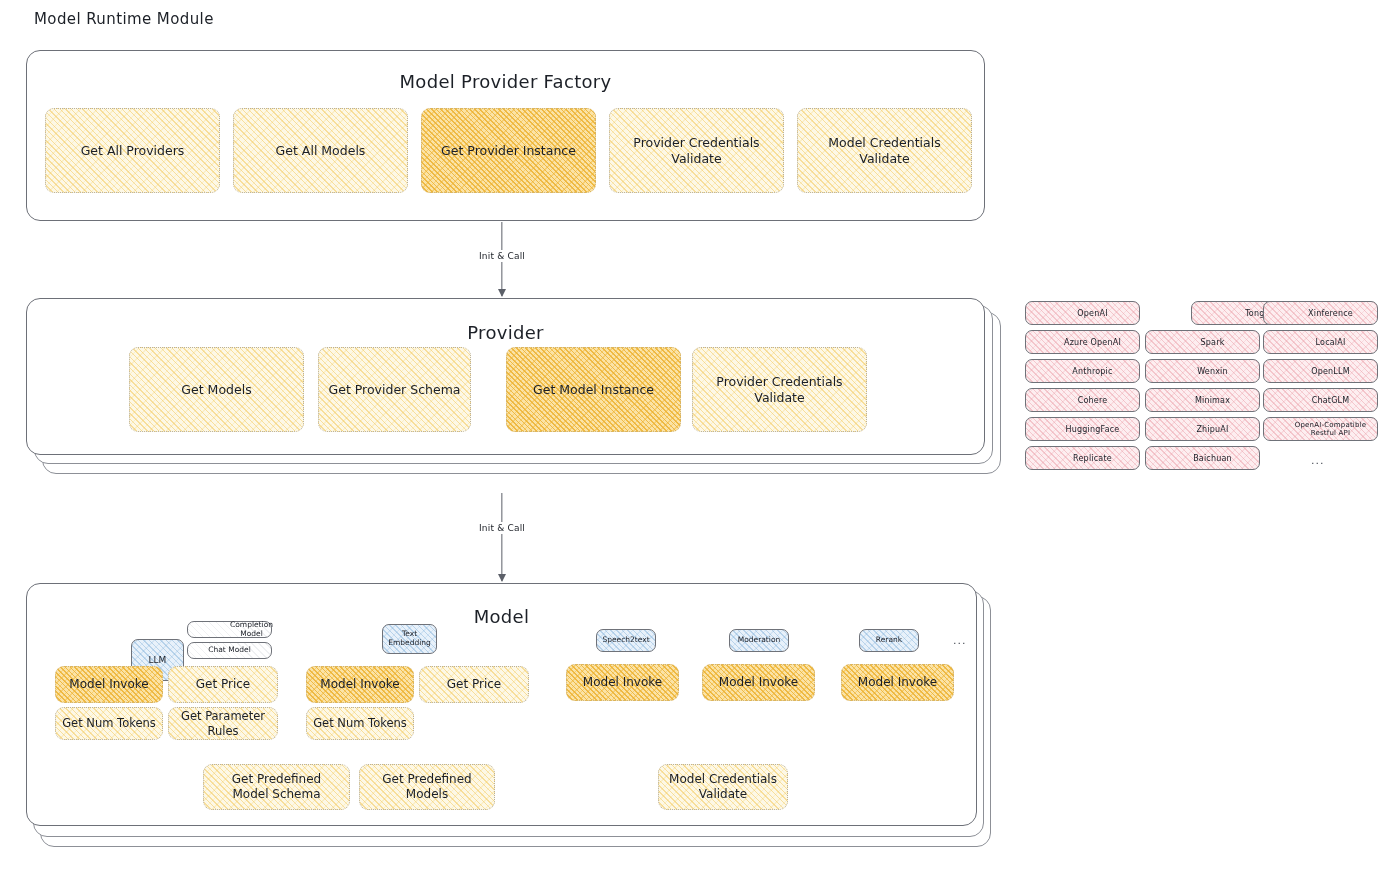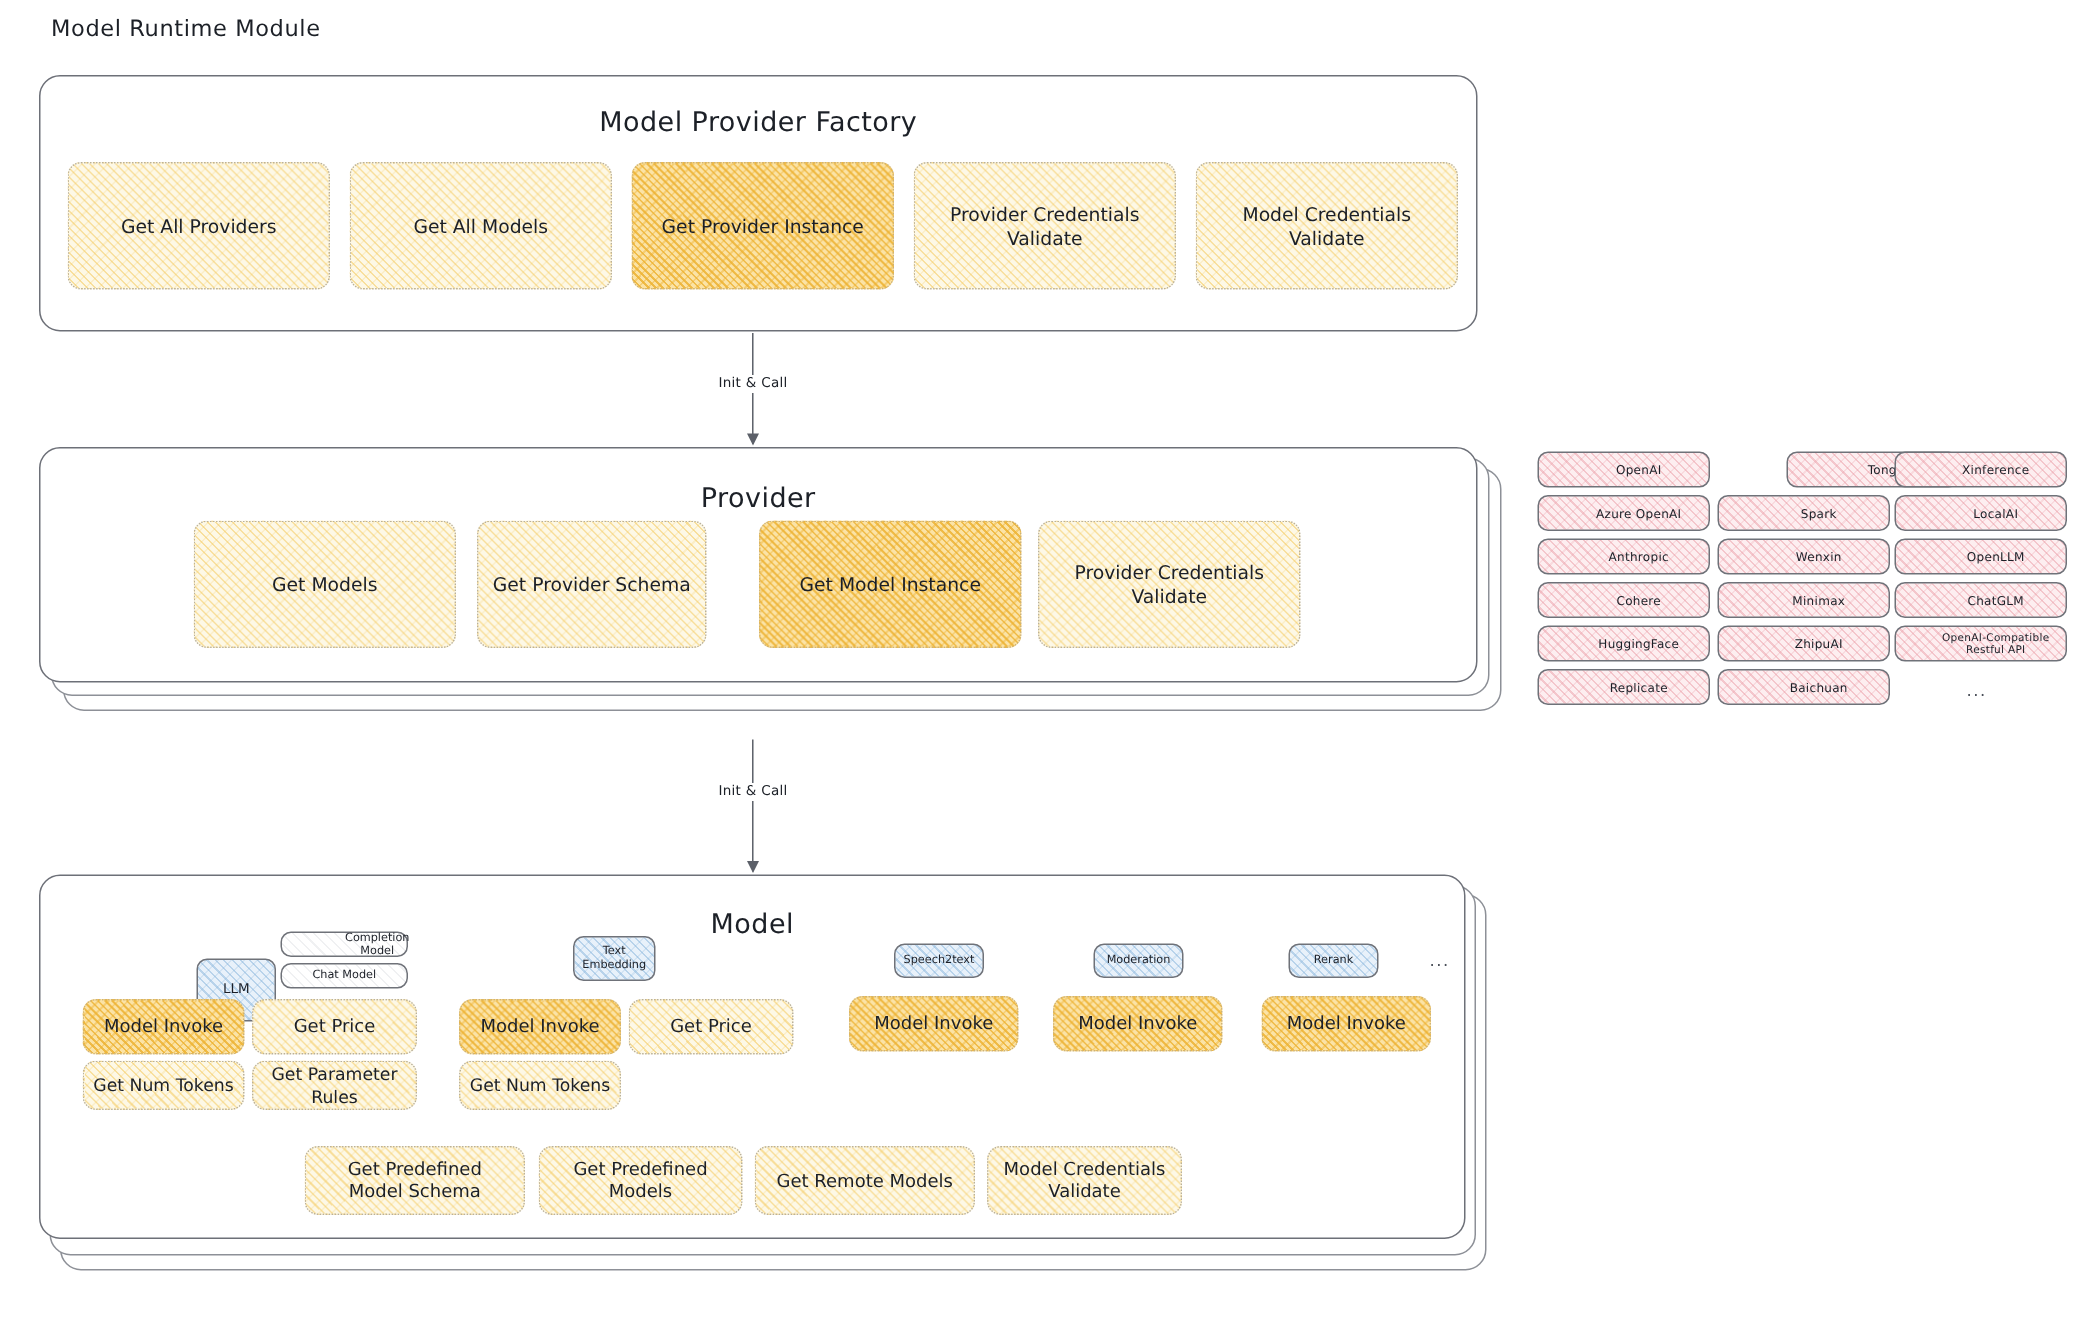--- a/index.html
+++ b/index.html
@@ -208,17 +208,16 @@
     <div class="badge" style="left:702px;top:45px;width:60px;height:23px;font-size:7.5px;">Moderation</div>
     <div class="node hl" style="left:675px;top:80px;width:113px;height:37px;font-size:12px;">Model Invoke</div>
 
     <div class="badge" style="left:832px;top:45px;width:60px;height:23px;font-size:7.5px;">Rerank</div>
     <div class="node hl" style="left:814px;top:80px;width:113px;height:37px;font-size:12px;">Model Invoke</div>
 
     <div class="dots" style="left:926px;top:51px;">...</div>
 
     <div class="node" style="left:176px;top:180px;width:147px;height:46px;font-size:12px;padding:0 8px;">Get Predefined Model Schema</div>
     <div class="node" style="left:332px;top:180px;width:136px;height:46px;font-size:12px;padding:0 10px;">Get Predefined Models</div>
-    <div class="node" style="left:476px;top:180px;width:147px;height:46px;font-size:12px;padding:0 8px;">Get Remote Models</div>
     <div class="node" style="left:631px;top:180px;width:130px;height:46px;font-size:12px;padding:0 8px;">Model Credentials Validate</div>
   </div>
 
 </div>
 
 </body></html>

